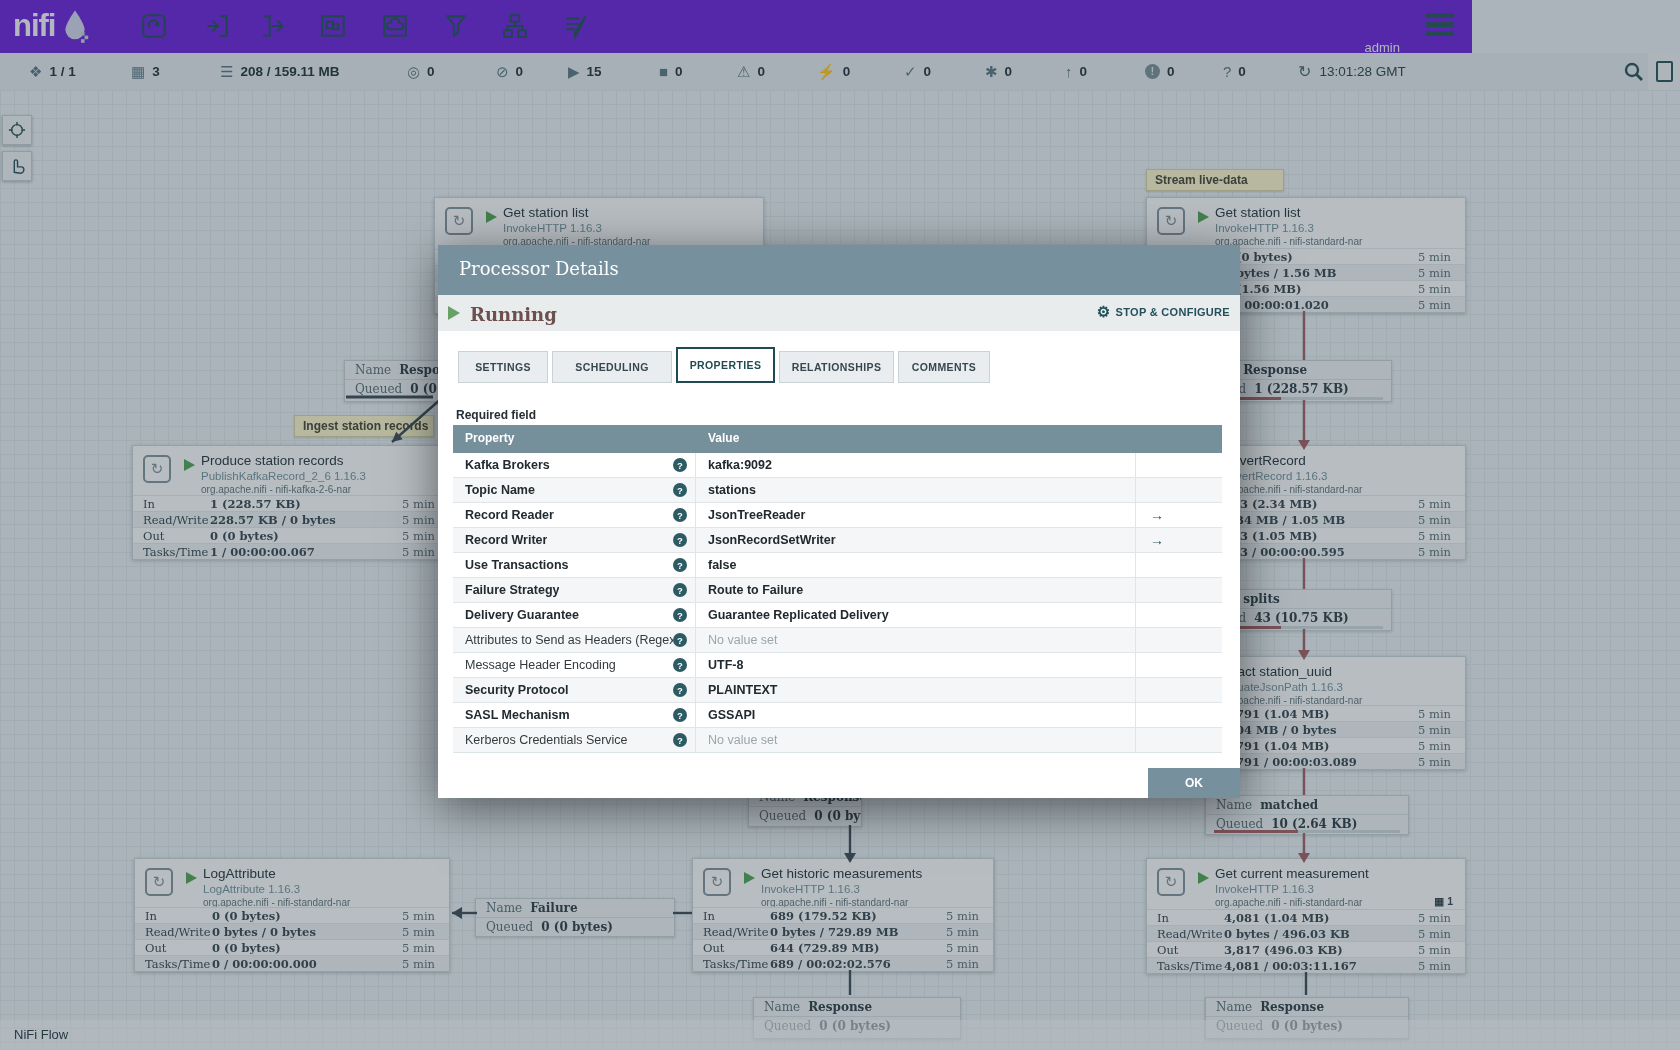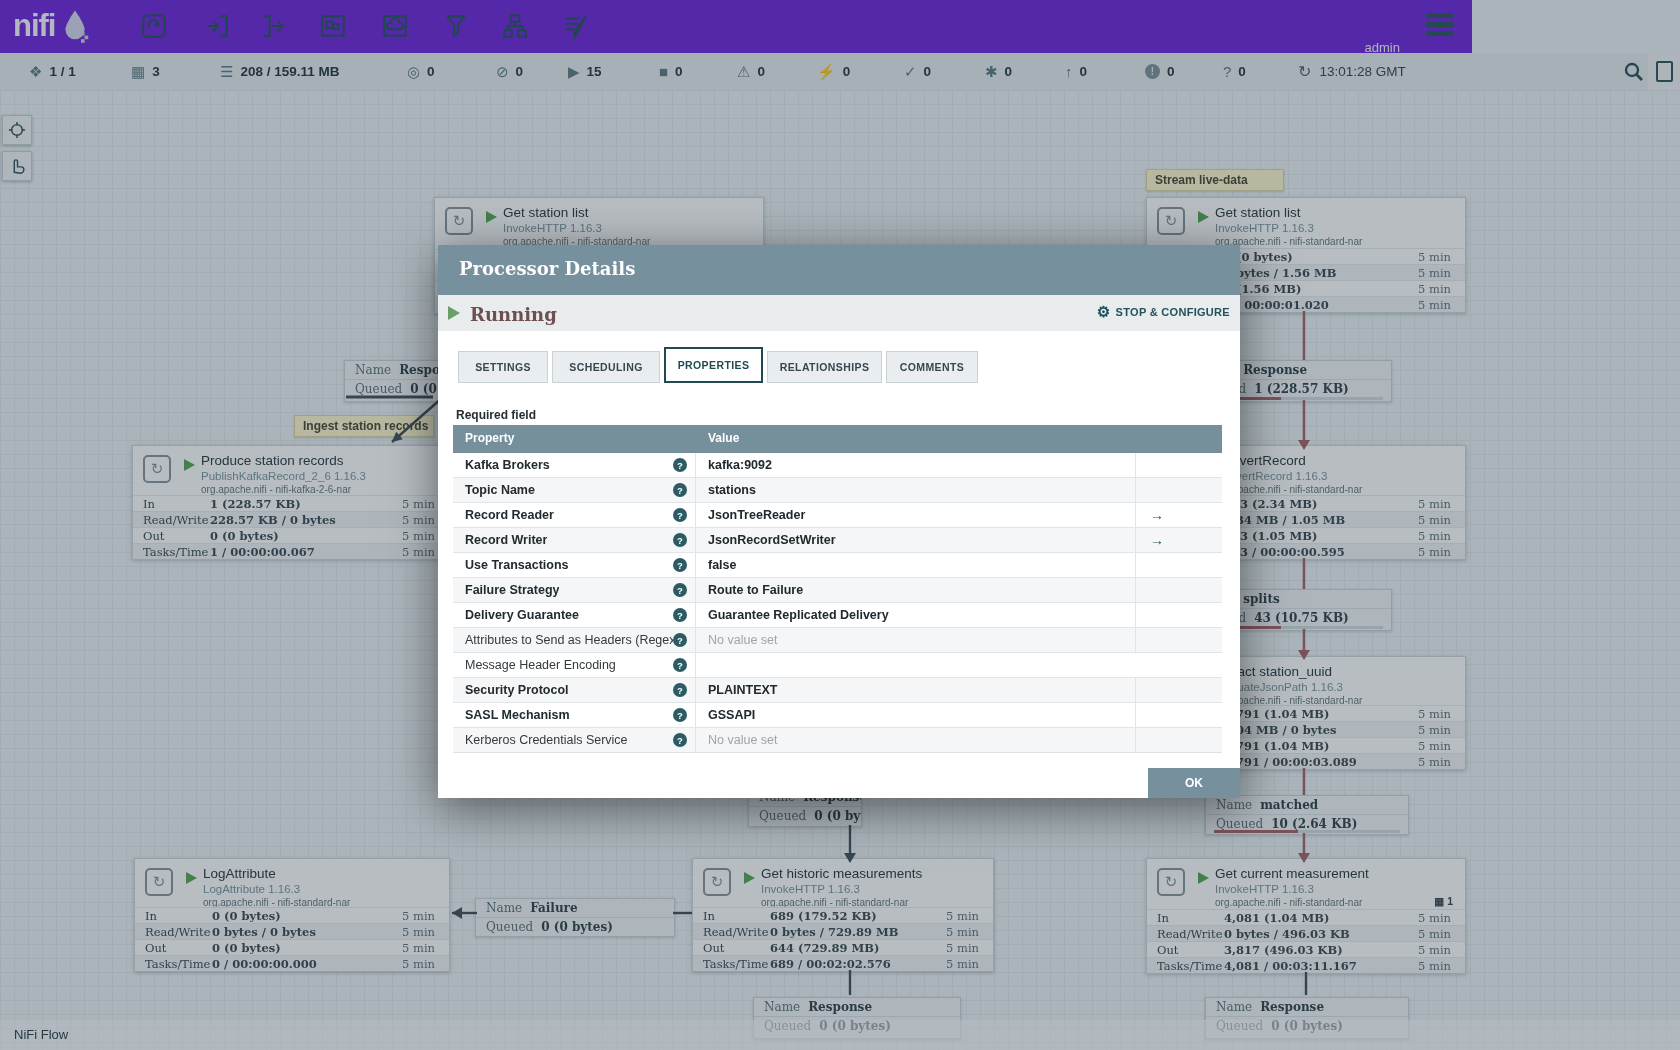--- a/index.html
+++ b/index.html
@@ -74,21 +74,21 @@
 
   #breadcrumb-bar{position:absolute;left:0;top:1020px;width:1680px;height:30px;background:rgba(250,252,253,.55);z-index:3;}
   #breadcrumb{position:absolute;left:14px;top:7px;font-size:13px;color:#2c4048;}
 
   
   #backdrop{position:absolute;left:0;top:0;width:1680px;height:1050px;background:rgba(28,44,56,.30);z-index:20;}
   #dialog{position:absolute;left:438px;top:245px;width:802px;height:553px;z-index:30;
     box-shadow:0 10px 45px rgba(0,0,0,.5);background:#fff;}
   #d-header{position:absolute;left:0;top:0;width:100%;height:50px;background:#76919d;}
   #d-title{position:absolute;left:21px;top:13px;font-family:"DejaVu Serif","Liberation Serif",serif;
-    font-weight:bold;font-size:18px;color:#fdfdfd;}
+    font-weight:normal;font-size:18px;color:#fdfdfd;}
   #d-status{position:absolute;left:0;top:50px;width:100%;height:36px;background:#e8eced;}
   #d-run-icon{position:absolute;left:10px;top:11px;width:0;height:0;
     border-left:12px solid #68a168;border-top:7px solid transparent;border-bottom:7px solid transparent;}
   #d-run-text{position:absolute;left:32px;top:9px;font-family:"DejaVu Serif","Liberation Serif",serif;
     font-weight:bold;font-size:18px;color:#6e4f4f;}
   #d-action{position:absolute;right:10px;top:9px;font-size:11px;font-weight:bold;color:#23505a;
     letter-spacing:.3px;cursor:pointer;display:flex;align-items:center;gap:5px;}
   #d-action .gear{font-size:15px;line-height:1;}
   #d-body{position:absolute;left:0;top:86px;width:100%;height:467px;background:#fff;}
   #tabs{position:absolute;left:20px;top:16px;height:36px;display:flex;align-items:flex-end;gap:4px;}
@@ -581,21 +581,21 @@
       <span id="d-run-icon"></span>
       <span id="d-run-text">Running</span>
       <span id="d-action">
         <span class="gear">⚙</span>
         <span>STOP &amp; CONFIGURE</span>
       </span>
     </div>
     <div id="d-body">
       <div id="tabs">
           <div class="tab" style="width: 90px;">SETTINGS</div>
-          <div class="tab" style="width: 108px;">SCHEDULING</div>
+          <div class="tab" style="width: 120px;">SCHEDULING</div>
           <div class="tab active" style="width: 99px;">PROPERTIES</div>
           <div class="tab" style="width: 115px;">RELATIONSHIPS</div>
           <div class="tab" style="width: 92px;">COMMENTS</div>
         </div>
       <div id="d-note">Required field</div>
       <div id="ptable">
         <div class="thead">
           <div class="th1">Property</div>
           <div class="th2">Value</div>
           <div class="th3"></div>
@@ -683,20 +683,23 @@
               <div class="pcell2">
                 <span class="pval unset">No value set</span>
               </div>
               <div class="pcell3"></div>
             </div>
             <div class="prow">
               <div class="pcell1">
                 <span class="pname">Message Header Encoding</span>
                 <span class="help">?</span>
               </div>
+              <div class="pcell2">
+                <span class="pval">UTF-8</span>
+              </div>
               <div class="pcell3"></div>
             </div>
             <div class="prow">
               <div class="pcell1 req">
                 <span class="pname">Security Protocol</span>
                 <span class="help">?</span>
               </div>
               <div class="pcell2">
                 <span class="pval">PLAINTEXT</span>
               </div>

